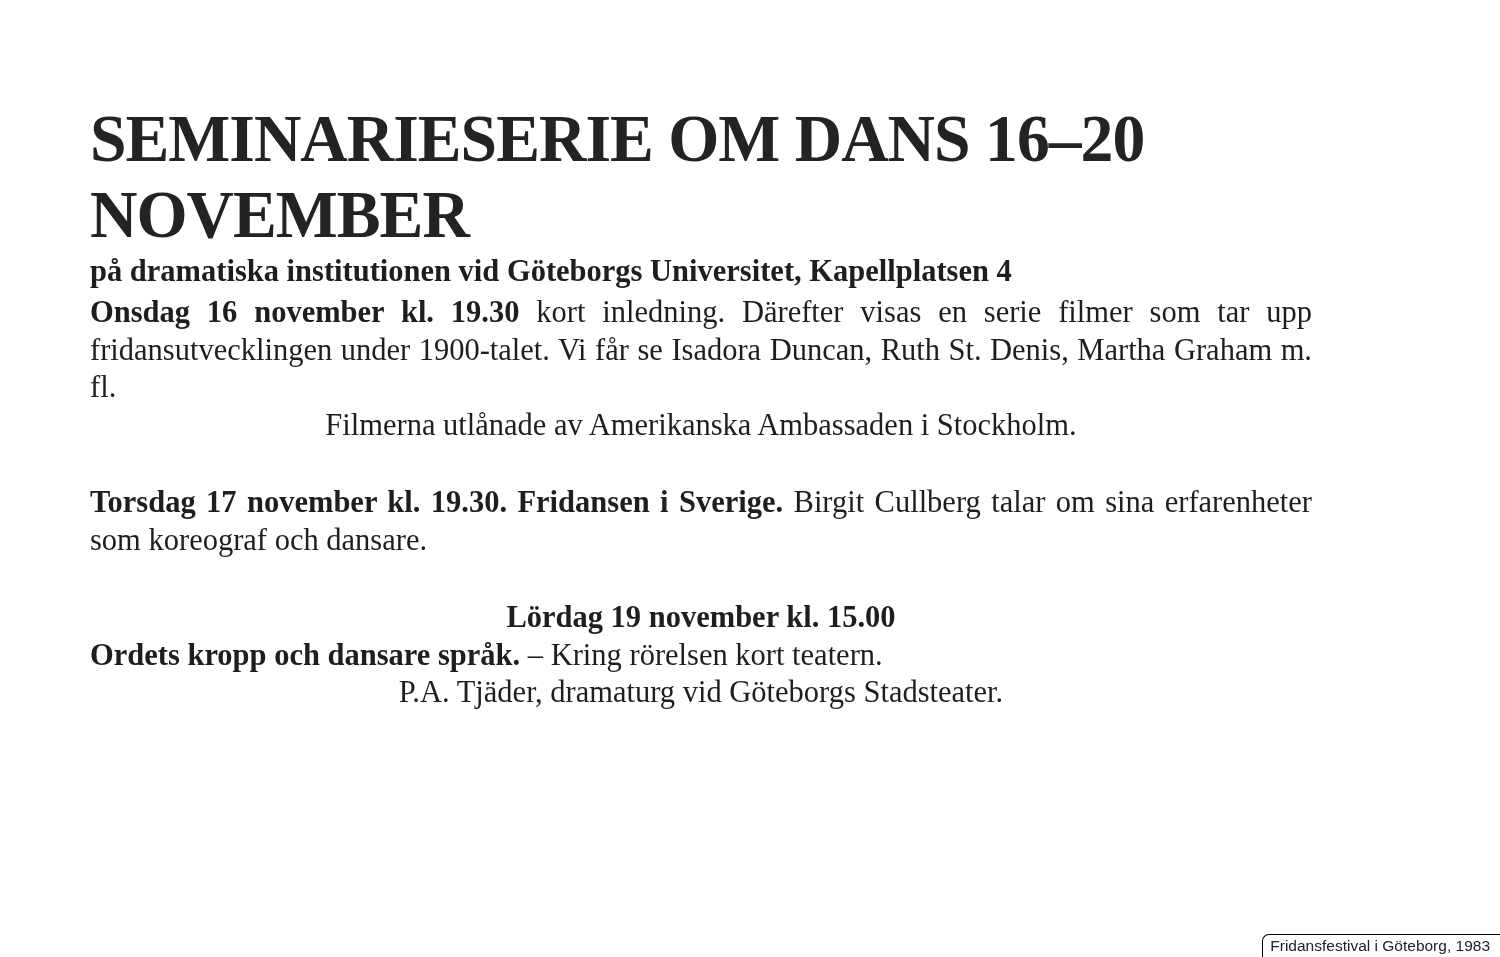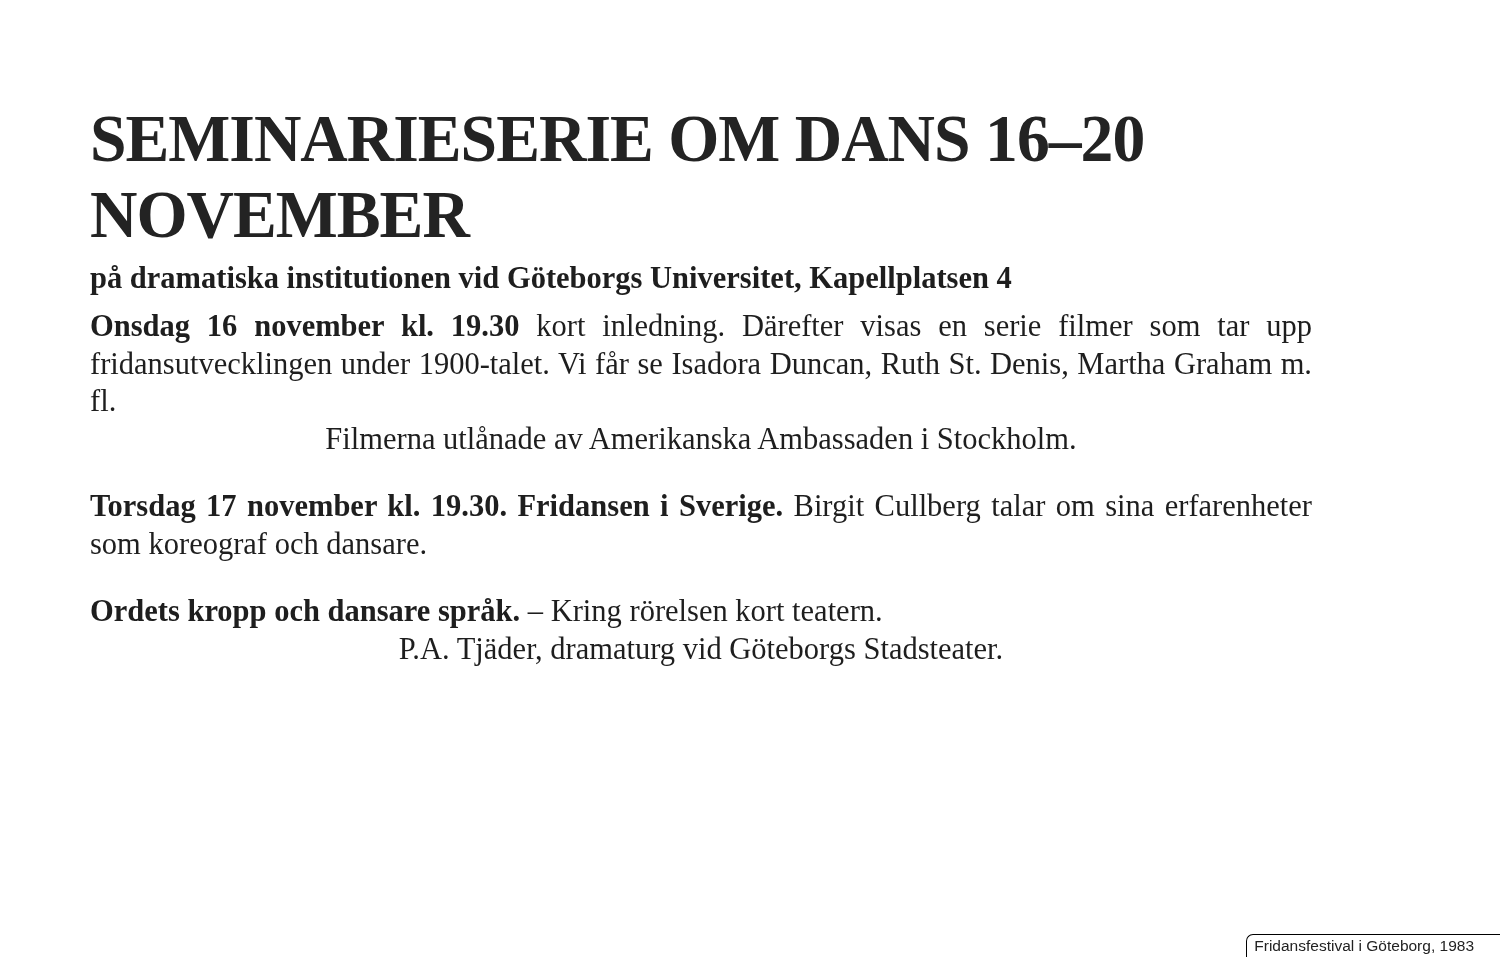--- a/index.html
+++ b/index.html
@@ -28,50 +28,50 @@
     letter-spacing: -1px;
     white-space: nowrap;
     color: #232323;
     transform: scaleX(0.98);
     transform-origin: 0 0;
   }
   .subtitle {
     font-size: 30.5px;
     font-weight: bold;
     line-height: 37px;
-    margin-top: 8px;
+    margin-top: 1px;
     color: #1e1e1e;
   }
   .event {
     font-size: 30.5px;
     line-height: 37.5px;
     text-align: justify;
-    margin-top: 30px;
+    margin-top: 40px;
     color: #1e1e1e;
   }
   .event.first {
-    margin-top: 11px;
+    margin-top: 4px;
   }
   .event .heading {
     font-weight: bold;
   }
   .event .note {
     display: block;
     text-align: center;
   }
   .caption-box {
     position: absolute;
     right: 0;
     bottom: 0;
     background: #ffffff;
     border: 1px solid #000000;
     border-right: none;
     border-bottom: none;
     border-top-left-radius: 7px;
-    padding: 2px 26px 3px 7px;
+    padding: 2px 10px 3px 7px;
     font-family: "Liberation Sans", sans-serif;
     font-size: 15.5px;
     line-height: 17px;
     color: #222222;
   }
 </style>
 </head>
 <body>
 
 <div class="page">
@@ -86,20 +86,21 @@
     <span class="text">kort inledning. Därefter visas en serie filmer som tar upp fridansutvecklingen under 1900-talet. Vi får se Isadora Duncan, Ruth St. Denis, Martha Graham m. fl.</span>
     <span class="note">Filmerna utlånade av Amerikanska Ambassaden i Stockholm.</span>
   </div>
 
   <div class="event">
     <span class="heading">Torsdag 17 november kl. 19.30. Fridansen i Sverige.</span>
     <span class="text">Birgit Cullberg talar om sina erfaren­heter som koreograf och dansare.</span>
   </div>
 
   <div class="event">
+    <span class="heading note">Lördag 19 november kl. 15.00</span>
     <span class="heading">Ordets kropp och dansare språk.</span>
     <span class="text">– Kring rörelsen kort teatern.</span>
     <span class="note">P.A. Tjäder, dramaturg vid Göteborgs Stadsteater.</span>
   </div>
 
 
 </div>
 
 <div class="caption-box">
   <span>Fridansfestival i Göteborg, 1983</span>

